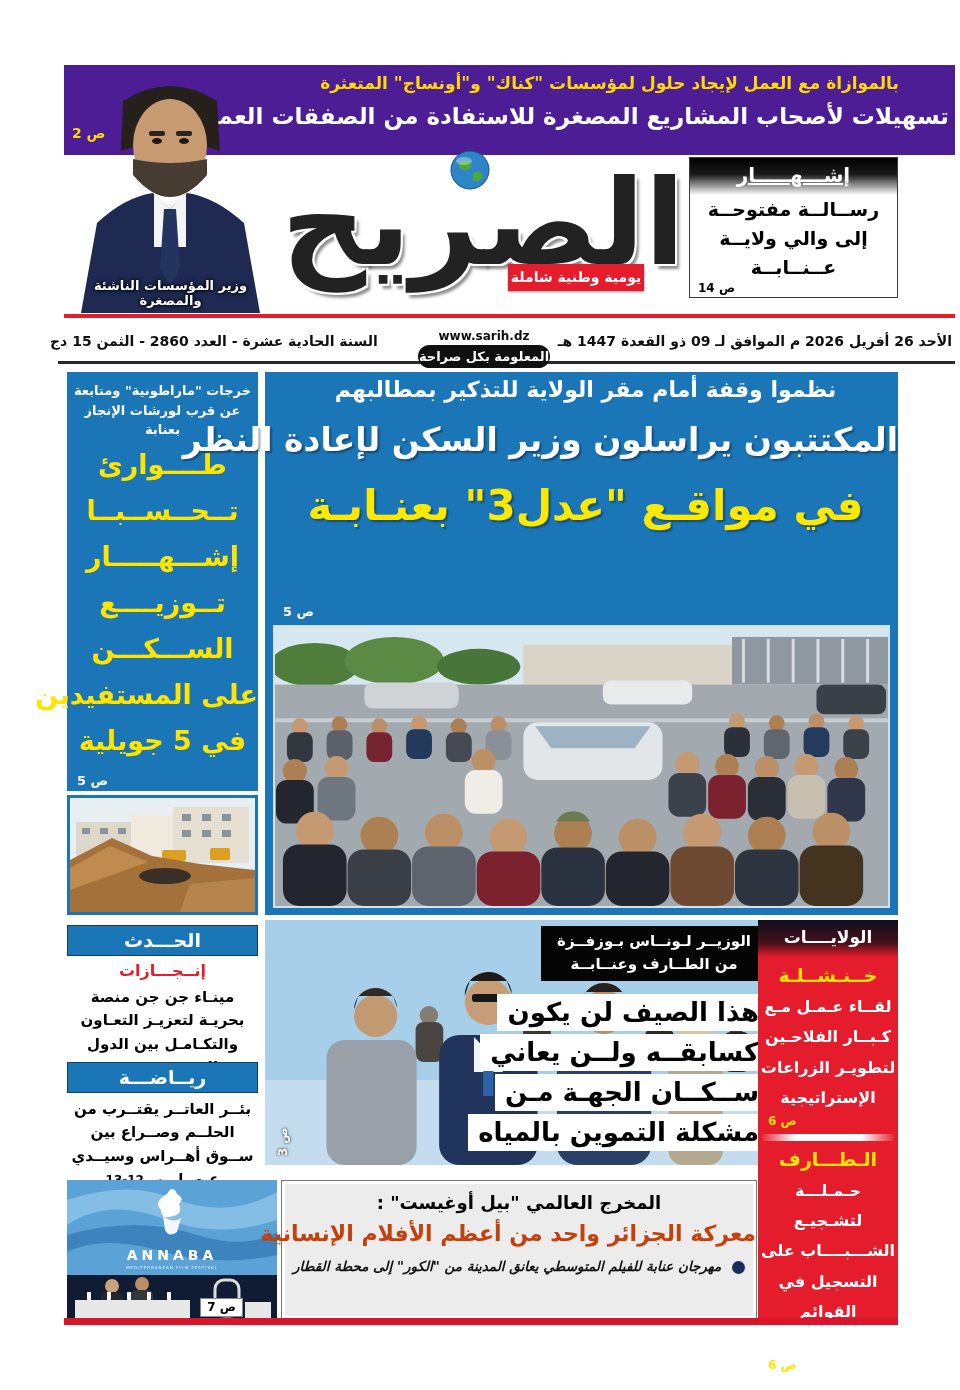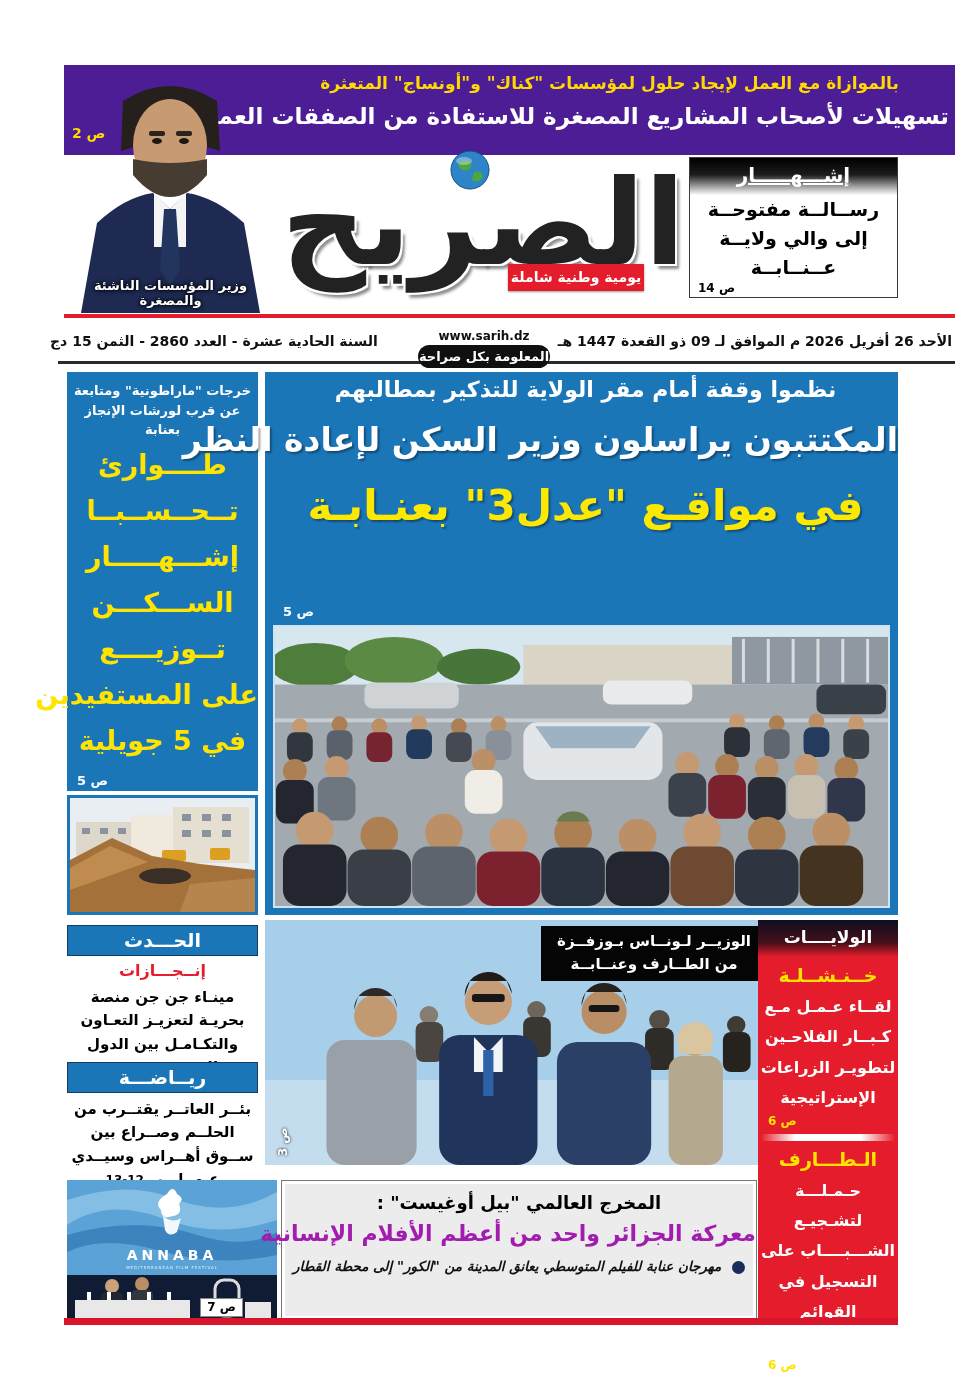--- a/index.html
+++ b/index.html
@@ -77,21 +77,21 @@
   .wl-headline { color:#fff; font-size:16px; font-weight:bold; text-align:center; line-height:1.9; padding:6px 2px 0; }
   .wl-pref { color:#ffe400; font-size:12px; font-weight:bold; text-align:left; padding-left:10px; }
   .wl-divider { height:7px; margin:6px 4px 2px; background:linear-gradient(90deg,rgba(255,255,255,.05),#fff 25%,#fff 75%,rgba(255,255,255,.05)); }
 
   
   .festival-photo { left:67px; top:1180px; width:210px; height:140px; background:#5ba3d6; }
   .festival-photo svg { width:100%; height:100%; display:block; }
   .fest-pref { position:absolute; right:34px; bottom:3px; background:#fff; border:1px solid #888; color:#000; font-size:12px; font-weight:bold; padding:0 6px; line-height:17px; }
   .festival-box { left:281px; top:1180px; width:476px; height:140px; background:#ececec; border:1px solid #777; box-shadow:inset 0 0 0 3px #fff; }
   .fb-kicker { margin-top:11px; text-align:center; font-size:18px; font-weight:bold; color:#000; }
-  .fb-headline { text-align:center; font-size:22px; font-weight:bold; color:#a21caf; margin-top:8px; white-space:nowrap; }
+  .fb-headline { text-align:center; font-size:22px; font-weight:bold; color:#c2410c; margin-top:8px; white-space:nowrap; }
   .fb-sub { margin-top:12px; text-align:center; font-style:italic; font-weight:bold; font-size:13.5px; color:#111; }
   .fb-bullet { display:inline-block; width:13px; height:13px; border-radius:50%; background:#1a2d5a; vertical-align:middle; margin-left:6px; }
 
   .bottom-red-line { left:64px; top:1318px; width:834px; height:7px; background:#d8152a; }
 </style>
 </head>
 <body>
 
 <div class="page">
 
@@ -141,22 +141,22 @@
 
   <div class="abs date-right">الأحد 26 أفريل 2026 م الموافق لـ 09 ذو القعدة 1447 هـ</div>
   <div class="abs edition-left">السنة الحادية عشرة - العدد 2860 - الثمن 15 دج</div>
   <div class="abs header-sep"></div>
 
   <div class="abs left-story">
     <div class="ls-kicker">خرجات "ماراطونية" ومتابعة عن قرب لورشات الإنجاز بعنابة</div>
     <div class="ls-line">طــــوارئ</div>
     <div class="ls-line">تــحــســبــا</div>
     <div class="ls-line">إشـــهـــــار</div>
+    <div class="ls-line">تــوزيــــع</div>
     <div class="ls-line">الســـكـــن</div>
-    <div class="ls-line">تــوزيــــع</div>
     <div class="ls-line">على المستفيدين</div>
     <div class="ls-line">في 5 جويلية</div>
     <div class="ls-pref">ص 5</div>
   </div>
 
   <div class="abs construction-photo">
     <svg viewBox="0 0 185 114">
       <rect width="185" height="114" fill="#e8eef2"></rect>
       <rect x="6" y="24" width="55" height="38" fill="#ddd8ca"></rect>
       <rect x="61" y="17" width="42" height="45" fill="#efeadd"></rect>
@@ -309,20 +309,26 @@
       <rect x="213" y="130" width="10" height="46" fill="#2d62a8"></rect>
       <rect x="285" y="122" width="92" height="123" rx="20" fill="#2a4066"></rect>
       <circle cx="331" cy="92" r="22" fill="#b98e66"></circle>
         <path d="M309,86 a22 22 0 0 1 44,-2 l-4,-12 h-36 z" fill="#26211c"></path>
       <rect x="316" y="85" width="30" height="7" rx="3" fill="#161616"></rect>
     </svg>
     <div class="min-kicker">
       <div>الوزيــر لـونــاس بـوزفــزة</div>
       <div>من الطــارف وعنــابــة</div>
     </div>
+    <div class="min-lines">
+      <div class="min-line"><span>هذا الصيف لن يكون</span></div>
+      <div class="min-line"><span>كسابقــه ولــن يعاني</span></div>
+      <div class="min-line"><span>ســكــان الجهـة مـن</span></div>
+      <div class="min-line"><span>مشكلة التموين بالمياه</span></div>
+    </div>
     <div class="min-pref">ص 3</div>
   </div>
 
   <div class="abs wilayas">
     <div class="wl-header">الولايــــات</div>
     <div class="wl-city">خــنـشــلـة</div>
     <div class="wl-headline">لقــاء عـمـل مـع كـبــار الفلاحـين لتطويـر الزراعات الإستراتيجية</div>
     <div class="wl-pref">ص 6</div>
     <div class="wl-divider"></div>
     <div class="wl-city">الـطـــارف</div>

